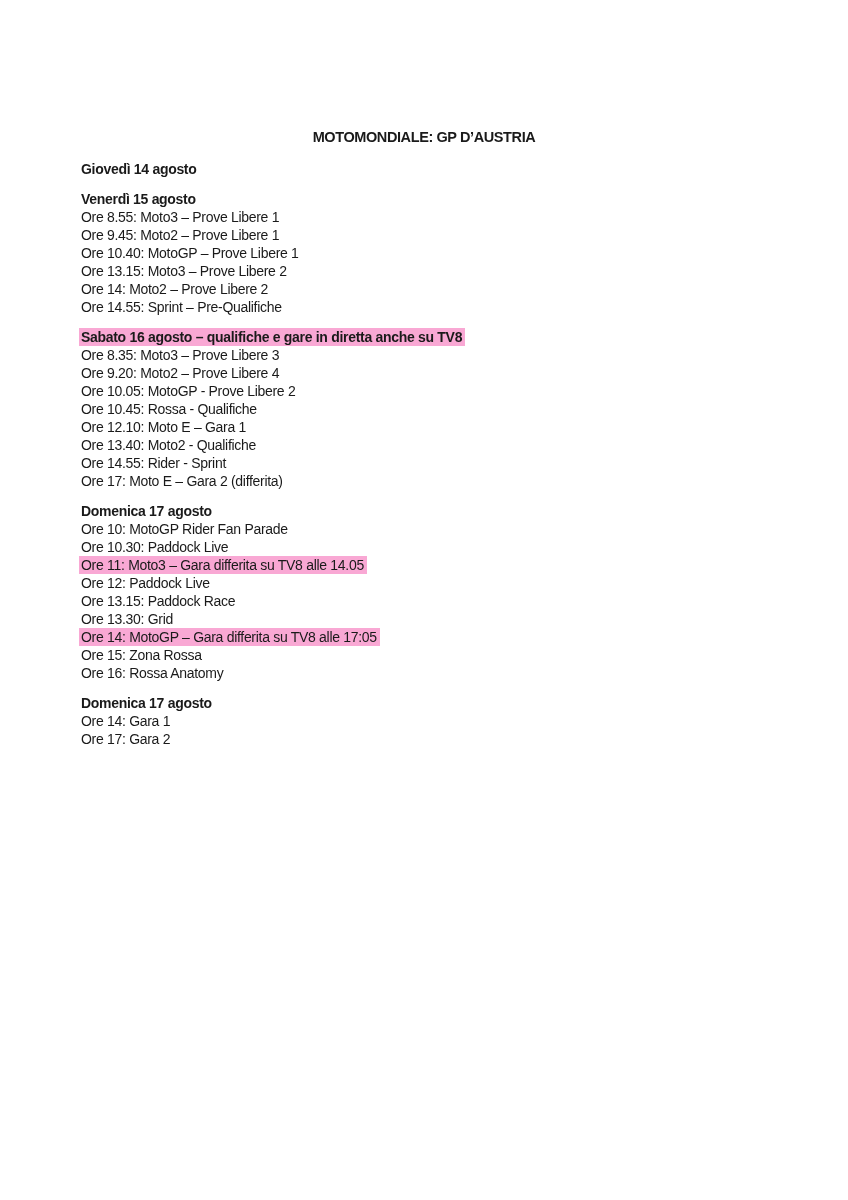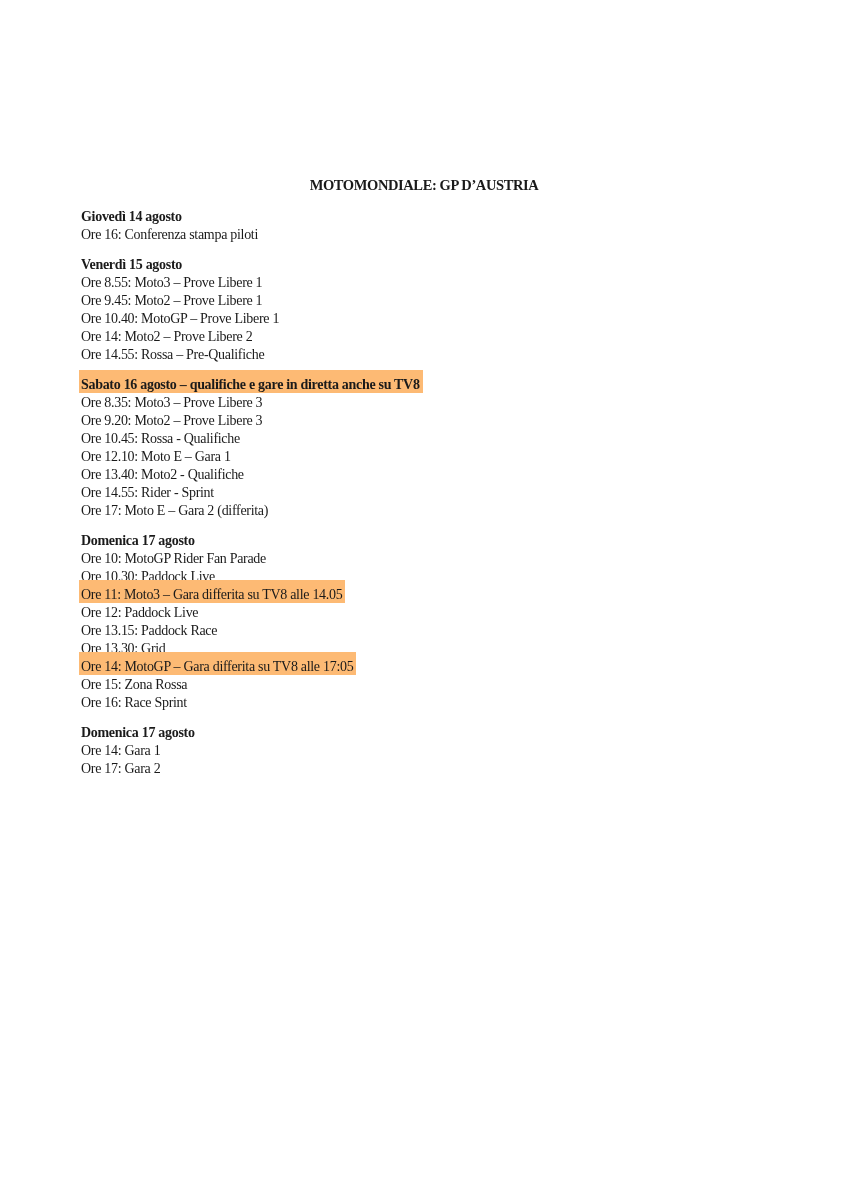--- a/index.html
+++ b/index.html
@@ -6,23 +6,22 @@
     margin: 0;
     padding: 0;
     background: #ffffff;
   }
   .page {
     position: relative;
     width: 848px;
     height: 1153px;
     background: #ffffff;
     overflow: hidden;
-    font-family: Liberation Serif, serif;
+    font-family: Liberation Sans, sans-serif;
     color: #1a1a1a;
-    margin-top: 48px;
   }
   .content {
     padding: 128px 81px 0 81px;
   }
   .title {
     text-align: center;
     font-weight: 700;
     font-size: 14.5px;
     line-height: 18px;
     letter-spacing: -0.4px;
@@ -39,69 +38,70 @@
   }
   .line {
     font-size: 14px;
     line-height: 18px;
     letter-spacing: -0.3px;
   }
   .heading .t {
     font-weight: 700;
   }
   .hl {
-    background: #fdba74;
-    padding: 7px 3px 1px 2px;
+    background: #f9a8d4;
+    padding: 1px 3px 1px 2px;
     margin-left: -2px;
   }
 </style>
 </head>
 <body>
 
 <div class="page">
   <div class="content">
 
     <div class="title title-1">MOTOMONDIALE: GP D’AUSTRIA</div>
 
     <div class="section">
       <div class="line heading"><span class="t">Giovedì 14 agosto</span></div>
-      <div class="line"><span class="t">Ore 16: Conferenza stampa piloti</span></div>
     </div>
 
     <div class="section">
       <div class="line heading"><span class="t">Venerdì 15 agosto</span></div>
       <div class="line"><span class="t">Ore 8.55: Moto3 – Prove Libere 1</span></div>
       <div class="line"><span class="t">Ore 9.45: Moto2 – Prove Libere 1</span></div>
       <div class="line"><span class="t">Ore 10.40: MotoGP – Prove Libere 1</span></div>
+      <div class="line"><span class="t">Ore 13.15: Moto3 – Prove Libere 2</span></div>
       <div class="line"><span class="t">Ore 14: Moto2 – Prove Libere 2</span></div>
-      <div class="line"><span class="t">Ore 14.55: Rossa – Pre-Qualifiche</span></div>
+      <div class="line"><span class="t">Ore 14.55: Sprint – Pre-Qualifiche</span></div>
     </div>
 
     <div class="section">
       <div class="line heading"><span class="t hl">Sabato 16 agosto – qualifiche e gare in diretta anche su TV8</span></div>
       <div class="line"><span class="t">Ore 8.35: Moto3 – Prove Libere 3</span></div>
-      <div class="line"><span class="t">Ore 9.20: Moto2 – Prove Libere 3</span></div>
+      <div class="line"><span class="t">Ore 9.20: Moto2 – Prove Libere 4</span></div>
+      <div class="line"><span class="t">Ore 10.05: MotoGP - Prove Libere 2</span></div>
       <div class="line"><span class="t">Ore 10.45: Rossa - Qualifiche</span></div>
       <div class="line"><span class="t">Ore 12.10: Moto E – Gara 1</span></div>
       <div class="line"><span class="t">Ore 13.40: Moto2 - Qualifiche</span></div>
       <div class="line"><span class="t">Ore 14.55: Rider - Sprint</span></div>
       <div class="line"><span class="t">Ore 17: Moto E – Gara 2 (differita)</span></div>
     </div>
 
     <div class="section">
       <div class="line heading"><span class="t">Domenica 17 agosto</span></div>
       <div class="line"><span class="t">Ore 10: MotoGP Rider Fan Parade</span></div>
       <div class="line"><span class="t">Ore 10.30: Paddock Live</span></div>
       <div class="line"><span class="t hl">Ore 11: Moto3 – Gara differita su TV8 alle 14.05</span></div>
       <div class="line"><span class="t">Ore 12: Paddock Live</span></div>
       <div class="line"><span class="t">Ore 13.15: Paddock Race</span></div>
       <div class="line"><span class="t">Ore 13.30: Grid</span></div>
       <div class="line"><span class="t hl">Ore 14: MotoGP – Gara differita su TV8 alle 17:05</span></div>
       <div class="line"><span class="t">Ore 15: Zona Rossa</span></div>
-      <div class="line"><span class="t">Ore 16: Race Sprint</span></div>
+      <div class="line"><span class="t">Ore 16: Rossa Anatomy</span></div>
     </div>
 
 
     <div class="section">
       <div class="line heading"><span class="t">Domenica 17 agosto</span></div>
       <div class="line"><span class="t">Ore 14: Gara 1</span></div>
       <div class="line"><span class="t">Ore 17: Gara 2</span></div>
     </div>
 
   </div>

